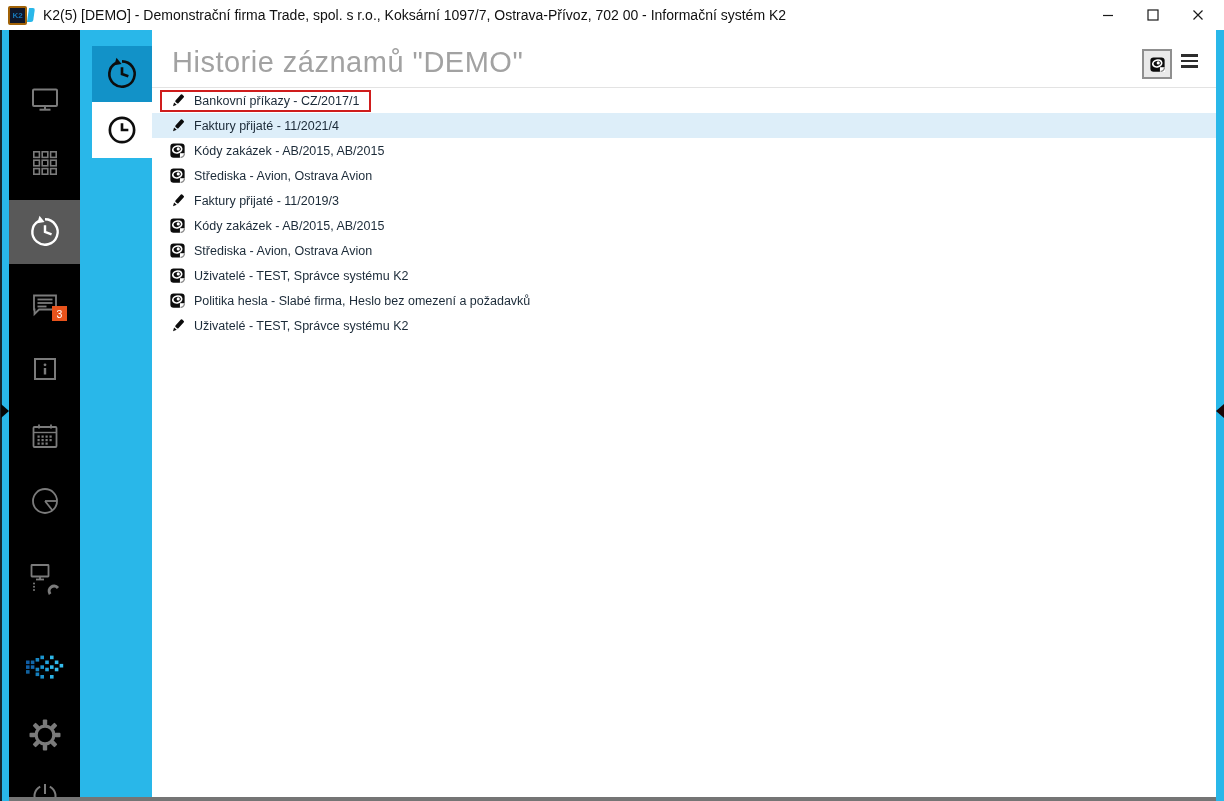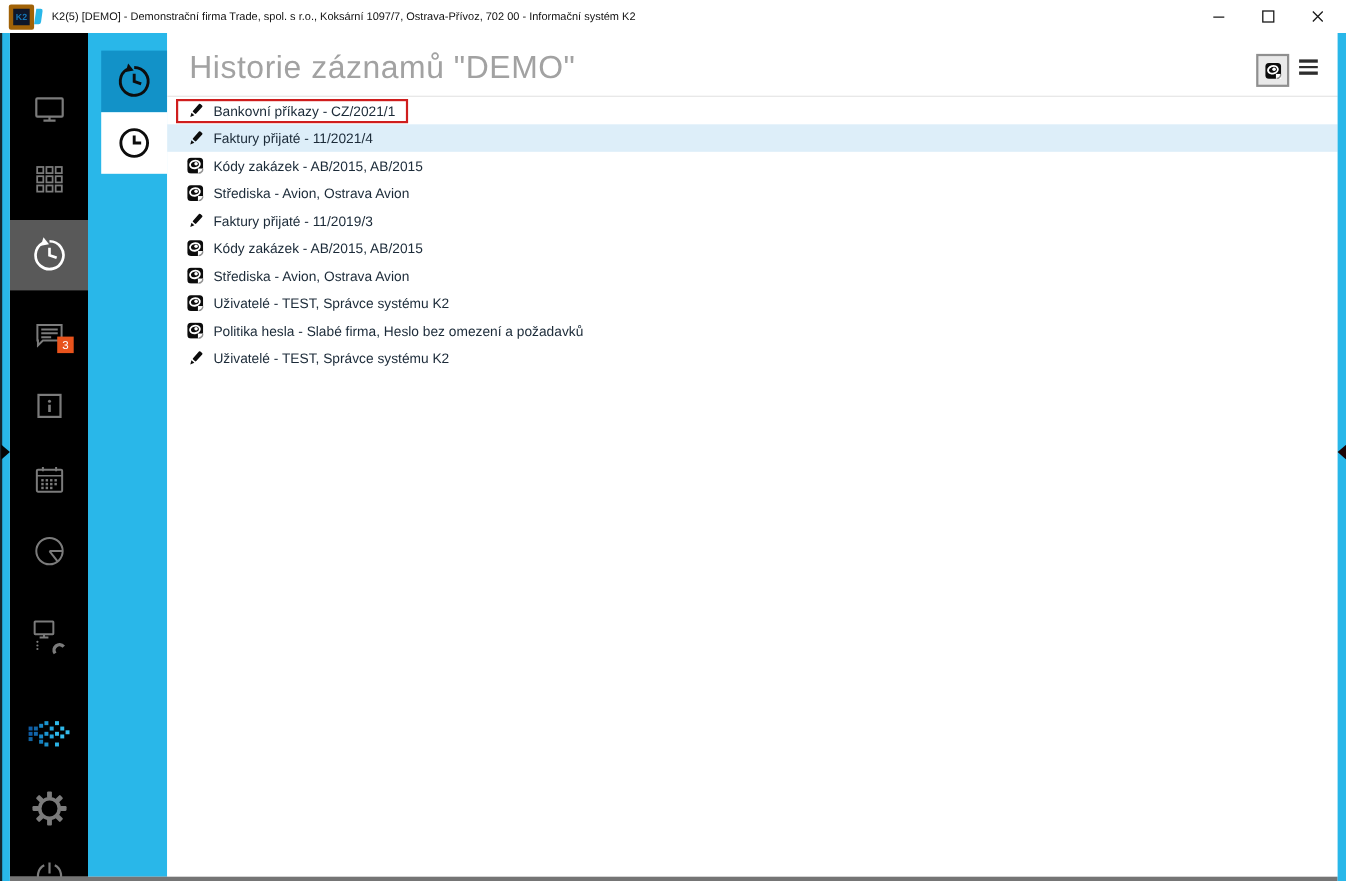--- a/index.html
+++ b/index.html
@@ -4,24 +4,24 @@
 <style>
   html,body{margin:0;padding:0;background:#cfcfcf;}
   .window{
     position:relative;width:1224px;height:801px;background:#fff;overflow:hidden;
     font-family:"Liberation Sans","DejaVu Sans",sans-serif;
     -webkit-font-smoothing:antialiased;
   }
   
   .titlebar{position:absolute;left:0;top:0;width:1224px;height:30px;background:#fff;display:flex;align-items:center;}
   .logo-wrap{display:flex;align-items:center;margin-left:8px;}
-  .logo-box{width:15px;height:15px;border:4px solid #a16207;border-radius:2px;color:#1777b8;
+  .logo-box{width:15px;height:15px;border:2px solid #a16207;border-radius:2px;color:#1777b8;
     font-size:8px;font-weight:bold;display:flex;align-items:center;justify-content:center;background:#0f172a;}
   .logo-flag{width:6px;height:14px;background:#29b7e9;margin-left:1px;transform:skewX(-8deg);border-radius:0 2px 2px 0;}
-  .title-text{margin-left:9px;font-size:10px;color:#101010;white-space:nowrap;}
+  .title-text{margin-left:9px;font-size:14px;color:#101010;white-space:nowrap;}
   .win-controls{position:absolute;right:4px;top:0;height:30px;display:flex;}
   .win-btn{width:45px;height:30px;display:flex;align-items:center;justify-content:center;cursor:default;}
   
   .edge-left{position:absolute;left:0;top:30px;bottom:0;width:9px;background:#29b7e9;border-left:2px solid #16272f;box-sizing:border-box;z-index:5;}
   .edge-right{position:absolute;right:0;top:30px;bottom:0;width:8px;background:#29b7e9;z-index:5;}
   .edge-arrow-left{position:absolute;left:1px;top:404px;width:0;height:0;
     border-top:7px solid transparent;border-bottom:7px solid transparent;border-left:8px solid #050505;z-index:6;}
   .edge-arrow-right{position:absolute;right:0px;top:404px;width:0;height:0;
     border-top:7px solid transparent;border-bottom:7px solid transparent;border-right:8px solid #1c0505;z-index:6;}
   .bottombar{position:absolute;left:9px;right:8px;bottom:0;height:4px;background:#757575;z-index:4;}
@@ -275,21 +275,21 @@
         <div class="row">
           <div class="row-inner annotated">
             <span class="row-icon">
               <svg viewBox="0 0 16 16" width="15" height="16">
                 <g transform="rotate(42 8 8)">
                   <rect x="6.1" y="-0.5" width="4.2" height="10.6" rx="1" fill="#0c0c0c"></rect>
                   <polygon points="6.3,11.6 10.1,11.6 8.2,15.4" fill="#0c0c0c"></polygon>
                 </g>
               </svg>
             </span>
-            <span class="row-label">Bankovní příkazy - CZ/2021/1</span>
+            <span class="row-label">Bankovní příkazy - CZ/2017/1</span>
           </div>
         </div>
         <div class="row highlighted">
           <div class="row-inner">
             <span class="row-icon">
               <svg viewBox="0 0 16 16" width="15" height="16">
                 <g transform="rotate(42 8 8)">
                   <rect x="6.1" y="-0.5" width="4.2" height="10.6" rx="1" fill="#0c0c0c"></rect>
                   <polygon points="6.3,11.6 10.1,11.6 8.2,15.4" fill="#0c0c0c"></polygon>
                 </g>

